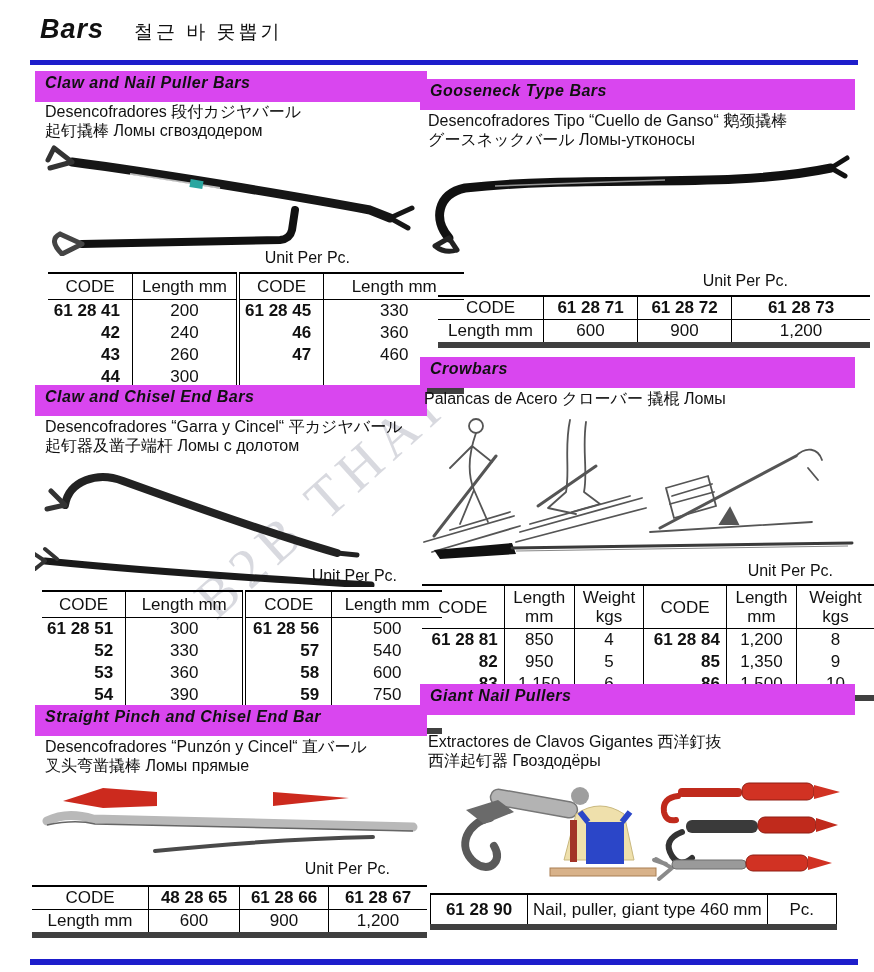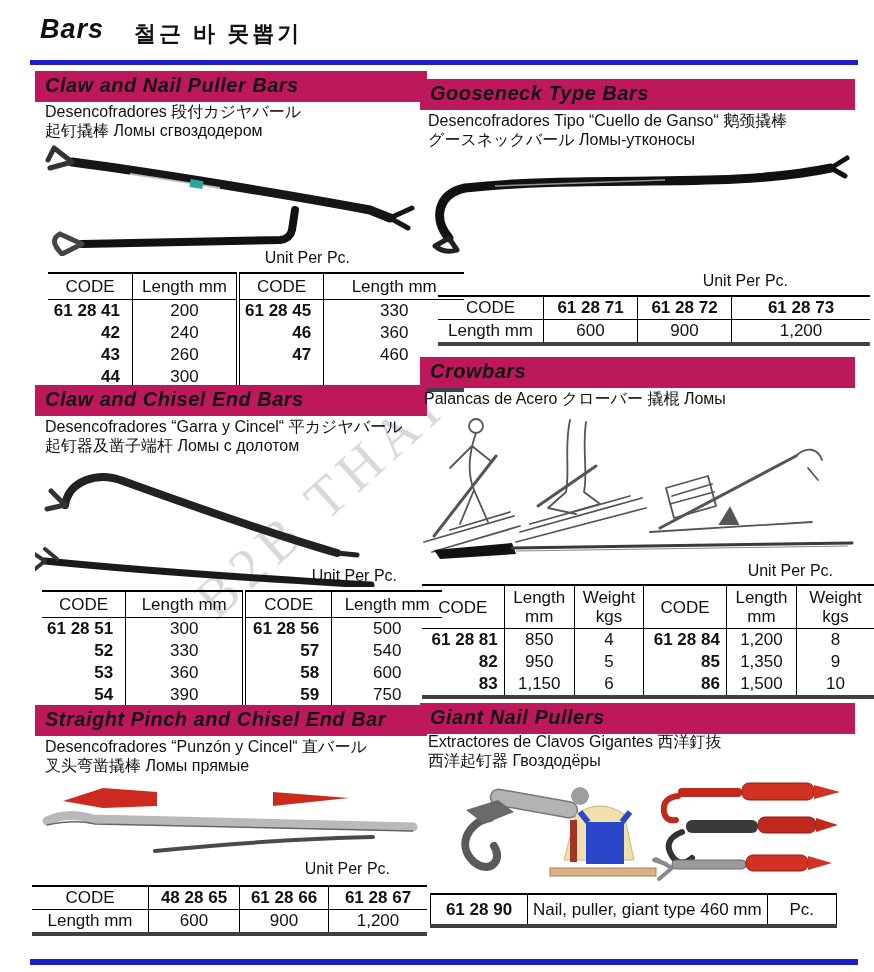--- a/index.html
+++ b/index.html
@@ -1,37 +1,37 @@
 <!DOCTYPE html>
 <html><head>
 <meta charset="utf-8">
 <style>
   html,body { margin:0; padding:0; }
   body { font-family:"Liberation Sans", sans-serif; color:#111; background:#fff; }
   #page { position:relative; width:874px; height:972px; background:#fff; overflow:hidden; }
 
   
   .page-title { position:absolute; left:40px; top:14px; font-size:27px; font-weight:bold; font-style:italic; letter-spacing:1px; }
-  .page-title-kr { position:absolute; left:134px; top:19px; font-size:22px; font-weight:bold; letter-spacing:3px; }
+  .page-title-kr { position:absolute; left:134px; top:19px; font-size:19px; font-weight:normal; letter-spacing:3px; }
   .rule-top { position:absolute; left:30px; top:60px; width:828px; height:5px; background:#1d1dcb; }
   .rule-bottom { position:absolute; left:30px; top:959px; width:828px; height:6px; background:#1d1dcb; }
 
   
   .watermark { position:absolute; left:70px; top:470px; width:500px; text-align:center;
     transform:rotate(-42deg); font-family:"Liberation Serif", serif; font-size:56px;
     letter-spacing:8px; color:#b9bbc6; opacity:.55; pointer-events:none; }
 
   
-  .sec-title { position:absolute; height:24px; background:#be185d; font-size:20px; font-weight:bold;
+  .sec-title { position:absolute; height:24px; background:#d946ef; font-size:16px; font-weight:bold;
     font-style:italic; padding:3px 0 4px 10px; letter-spacing:.5px; white-space:nowrap; }
   .sub { position:absolute; font-size:16px; white-space:nowrap; }
   .unit { position:absolute; width:200px; text-align:right; font-size:16px; }
 
   
-  table.t { position:absolute; border-collapse:collapse; border-top:2px solid #000; border-bottom:4px solid #404040; table-layout:fixed; }
+  table.t { position:absolute; border-collapse:collapse; border-top:2px solid #000; border-bottom:6px solid #404040; table-layout:fixed; }
   .t th, .t td { padding:0 5px; font-size:17px; line-height:22px; text-align:center; font-weight:normal; white-space:nowrap; overflow:hidden; }
   .t th { line-height:25px; }
   .t thead th { border-bottom:1.5px solid #000; }
   .t th + th, .t td + td { border-left:1.5px solid #000; }
   .t .dbl { border-left:4px double #000 !important; }
   .t .code { text-align:right; font-weight:bold; padding-right:12px; }
   .t.boxed { border-left:1.5px solid #000; border-right:1.5px solid #000; }
   .t .hdr2 { white-space:pre-line; line-height:19px; padding-top:2px; padding-bottom:2px; }
   .t tr.rowline td { border-bottom:1.5px solid #000; }
   .t td.rowlabel { font-weight:normal; }
@@ -287,21 +287,21 @@
           <td class="code" style="padding-right:6px">83</td>
           <td>1,150</td>
           <td>6</td>
           <td class="code" style="padding-right:6px">86</td>
           <td>1,500</td>
           <td>10</td>
         </tr>
     </tbody>
   </table>
 
-  <div class="sec-title" style="left:420px;top:703px;width:425px;">Giant Nail Pullers</div>
+  <div class="sec-title" style="left:420px;top:684px;width:425px;">Giant Nail Pullers</div>
   <div class="sub" style="left:428px;top:751px;">西洋起钉器 Гвоздодёры</div>
   <div class="sub" style="left:428px;top:732px;">Extractores de Clavos Gigantes  西洋釘抜</div>
 
   <svg style="left:430px;top:772px;" width="430" height="114" viewBox="0 0 430 114">
     <rect x="62" y="16" width="88" height="16" rx="8" transform="rotate(10 62 16)" fill="#b3b3b3" stroke="#777" stroke-width="1.5"></rect>
     <path d="M60,46 C38,50 26,74 44,90 C58,102 74,90 64,74" stroke="#5a5a5a" stroke-width="8" fill="none" stroke-linecap="round"></path>
     <path d="M36,38 L68,28 L84,40 L54,52 Z" fill="#6a6a6a"></path>
     <circle cx="150" cy="24" r="9" fill="#9e9e9e"></circle>
     <rect x="120" y="96" width="106" height="8" fill="#d8b28a" stroke="#a97e53" stroke-width="1"></rect>
     <path d="M146,42 q24,-16 48,0 l10,46 h-70 z" fill="#efe0ac" stroke="#c9b87e" stroke-width="1"></path>

